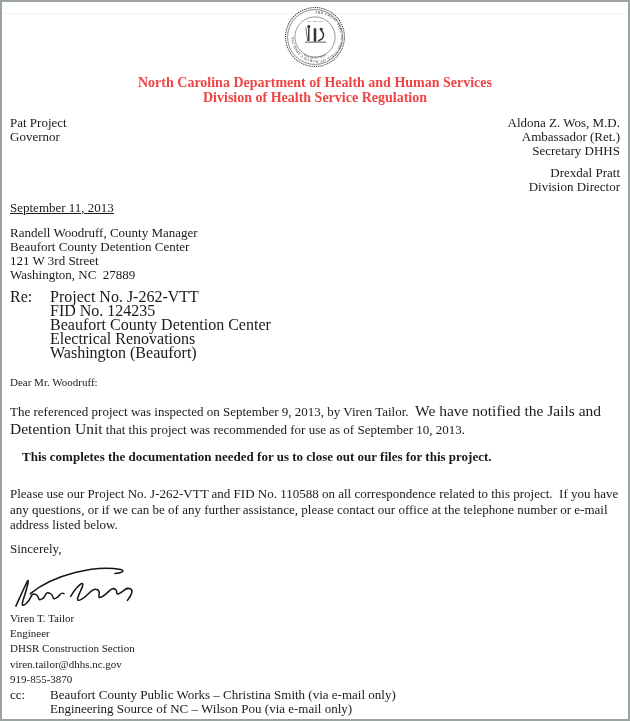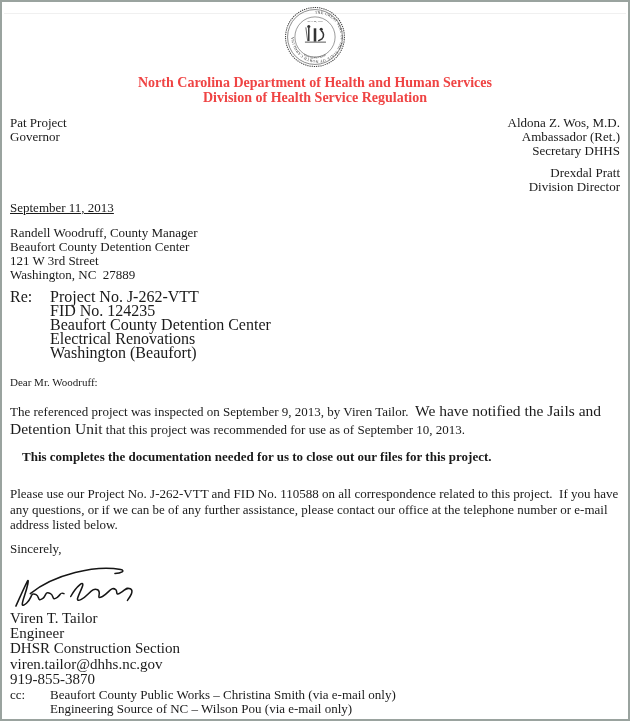--- a/index.html
+++ b/index.html
@@ -20,21 +20,21 @@
   .recipient{margin-top:11px;font-size:13px;line-height:14px;}
   .re-block{margin-top:8px;display:flex;font-size:16px;line-height:14px;}
   .hang-label{width:40px;flex:0 0 40px;}
   .salutation{margin-top:15px;font-size:11px;line-height:14px;white-space:pre-wrap;}
   .para1{margin:13px 0 0 0;font-size:13px;line-height:17px;white-space:pre-wrap;}
   .big{font-size:15.5px;}
   .para2{margin:12px 0 0 12px;font-size:13px;line-height:14px;white-space:pre-wrap;font-weight:bold;}
   .para3{margin:22px 0 0 0;font-size:13px;line-height:15.5px;white-space:pre-wrap;}
   .closing{margin-top:9px;font-size:13px;line-height:14px;white-space:pre-wrap;}
   .signature{display:block;margin-top:3px;margin-left:0;}
-  .signer{margin-top:2px;font-size:15px;line-height:15.4px;}
+  .signer{margin-top:2px;font-size:11px;line-height:15.4px;}
   .cc-block{display:flex;font-size:13px;line-height:14px;}
 </style>
 </head>
 <body>
 
 <div class="page">
   <div class="faint-topline"></div>
 
   <div class="seal-wrap">
     <svg width="64" height="64" viewBox="0 0 70 70" aria-hidden="true">

